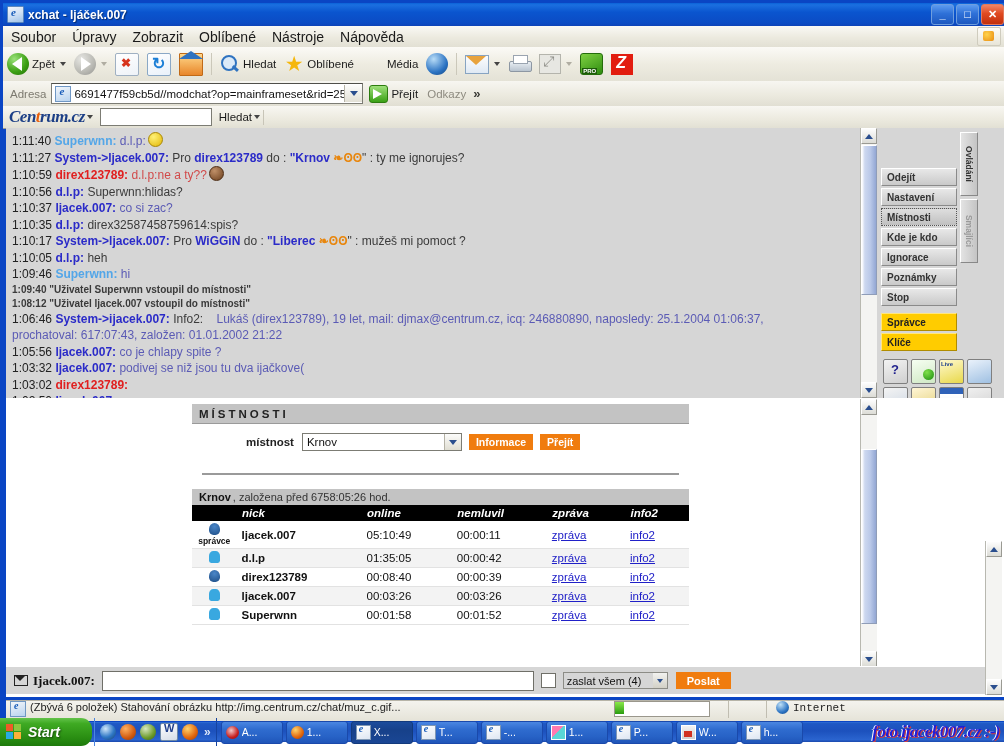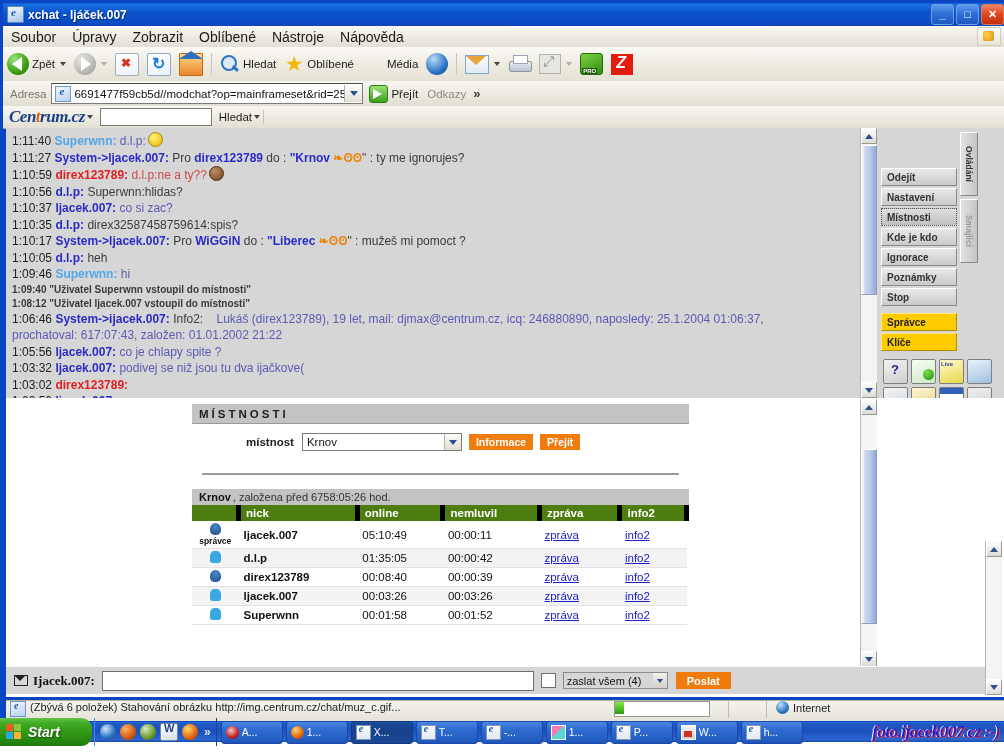--- a/index.html
+++ b/index.html
@@ -254,22 +254,22 @@
     display:flex;align-items:center;justify-content:center;border-left:1px solid #b5b2a6;}
   .selbox .sarrow i{width:0;height:0;border-left:4px solid transparent;border-right:4px solid transparent;border-top:5px solid #2a4e8e;}
   .obtn{height:16px;background:#f07c0e;color:#fff;font-size:10.5px;font-weight:bold;
     display:flex;align-items:center;justify-content:center;padding:0 7px;margin-left:7px;
     font-family:"Liberation Sans",sans-serif;}
   .hrline{height:2px;background:#9a9a9a;margin:22px 10px 0 10px;}
   .rb-sub{background:#c3c3c3;margin-top:14px;height:16px;display:flex;align-items:center;padding-left:7px;font-size:11px;color:#333;}
   .rb-sub b{color:#111;margin-right:2px;}
   table.users{border-collapse:collapse;width:100%;font-size:11.5px;}
   table.users th{
-    background:#4d7c0f;color:#fff;font-weight:bold;text-align:left;
-    padding:2px 5px;border-right:5px solid #000000;font-size:11.5px;
+    background:#000000;color:#fff;font-weight:bold;text-align:left;
+    padding:2px 5px;border-right:1px solid #000000;font-size:11.5px;font-style:italic;
   }
   table.users td{padding:2px 5px;border-bottom:1px solid #e2e2e2;color:#111;}
   table.users tr.alt td{background:#f3f3f3;}
   td.nickc{font-weight:bold;}
   td.iconc{width:34px;text-align:center;padding:1px 2px;}
   .usr-ico{width:11px;height:12px;display:inline-block;position:relative;}
   .usr-ico.admin{background:radial-gradient(circle at 50% 30%,#4a86c8,#1f4e86);border-radius:50% 50% 40% 40%;}
   .usr-ico.man{background:#39a8e0;border-radius:40% 40% 20% 20%;}
   .sprvce{display:block;font-size:8.5px;font-weight:bold;color:#111;line-height:9px;}
   a.lnkc{color:#2020c8;text-decoration:underline;cursor:pointer;}
@@ -295,21 +295,21 @@
     position:absolute;left:3px;top:697px;width:998px;height:21px;
     background:linear-gradient(180deg,#f4f3ee,#e5e3d8);
     display:flex;align-items:flex-start;border-top:1px solid #b7b4a8;box-sizing:border-box;
   }
   .st-ico{width:14px;height:14px;margin:0 4px 0 4px;background:linear-gradient(160deg,#f2f6fb,#b9d3ee);border:1px solid #6f97c4;flex:0 0 auto;}
   .st-ico:after{content:"e";display:block;margin-left:3px;margin-top:-2px;font-size:10px;font-style:italic;font-weight:bold;color:#1459b8;font-family:"Liberation Serif",serif;}
   .st-txt{font-size:11px;color:#222;}
   .st-prog{position:absolute;left:608px;width:94px;height:14px;background:#fff;border:1px solid #9a978c;}
   .st-prog i{display:block;width:9px;height:12px;background:linear-gradient(180deg,#8ae84a,#2a9c10);}
   .st-sep{position:absolute;width:1px;height:17px;background:#c0bdb1;}
-  .st-net{position:absolute;left:770px;display:flex;align-items:center;gap:4px;}
+  .st-net{position:absolute;left:770px;display:flex;align-items:center;gap:4px;font-family:Liberation Mono, monospace;}
   .st-globe{width:13px;height:13px;border-radius:50%;background:radial-gradient(circle at 35% 28%,#bfe0f7,#2a72c2 62%,#14447d);}
 
   
   .taskbar{
     position:absolute;left:0;top:722px;width:1004px;height:20px;
     background:linear-gradient(180deg,#2f6fd8 0%,#1f58c4 8%,#1c51bd 45%,#2a64cf 88%,#1a49ad 100%);
     display:flex;align-items:center;
   }
   .startbtn{
     width:92px;height:28px;margin:0 2px 0 0;flex:0 0 auto;

